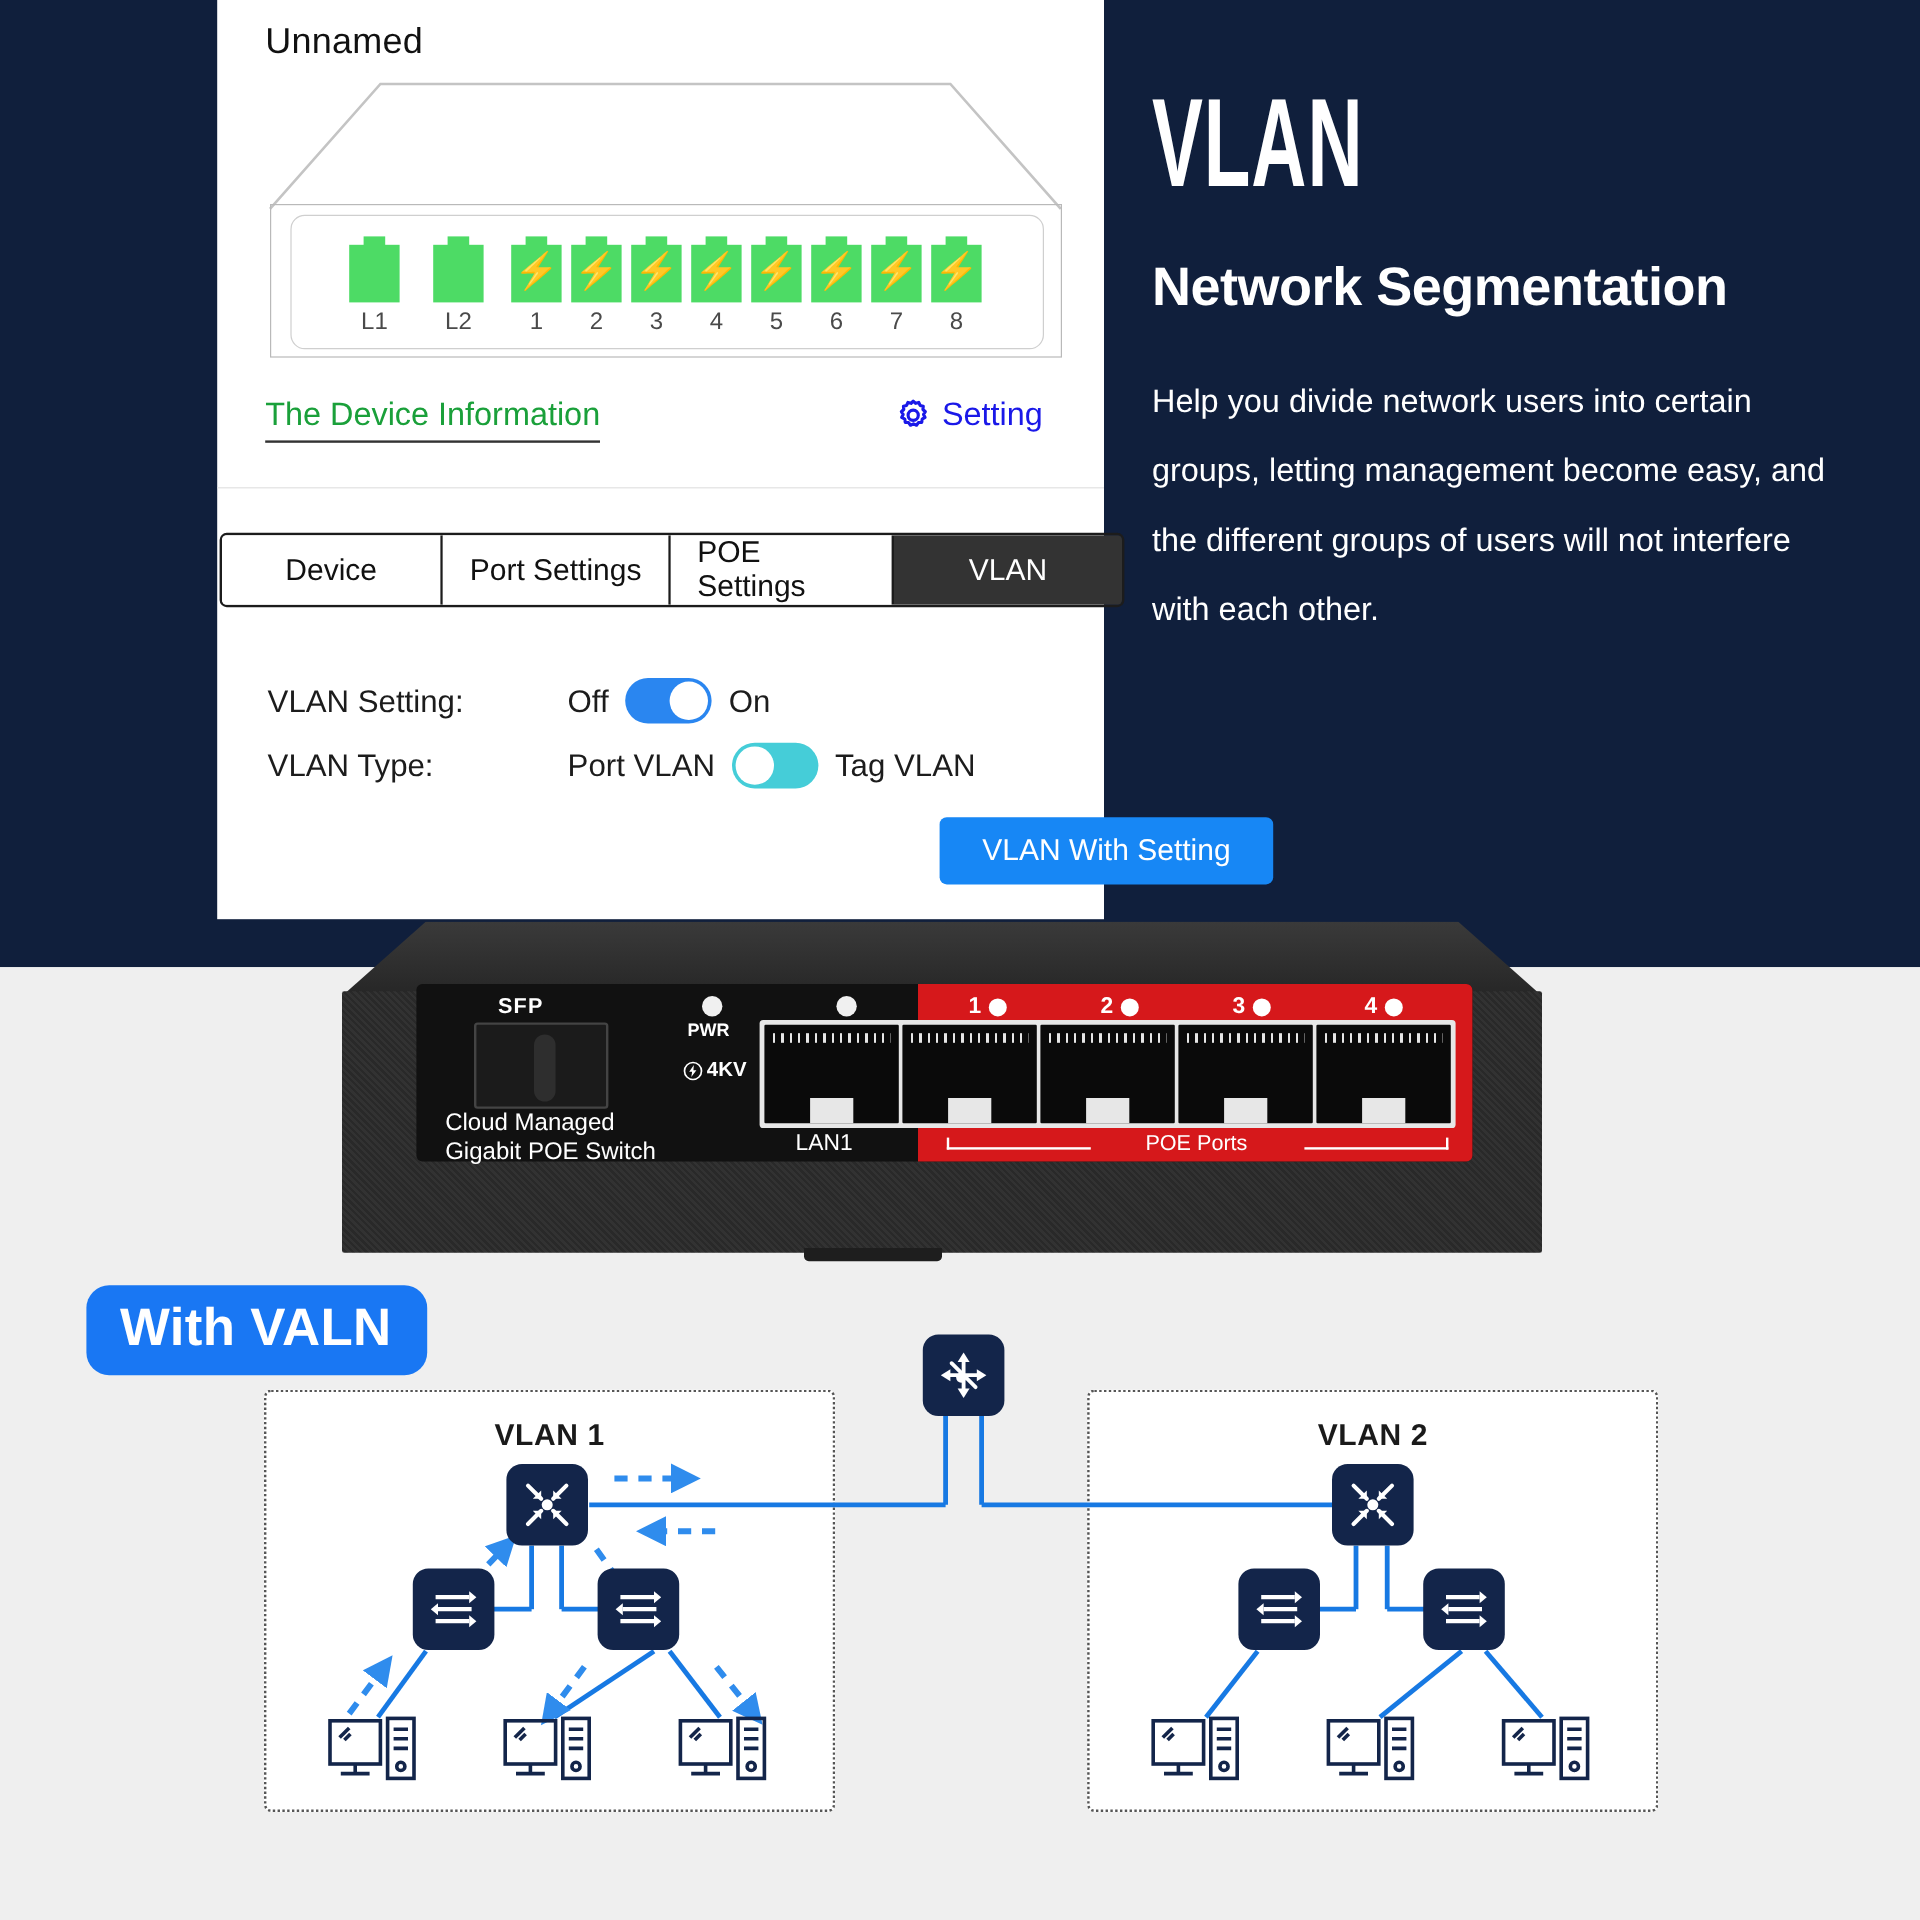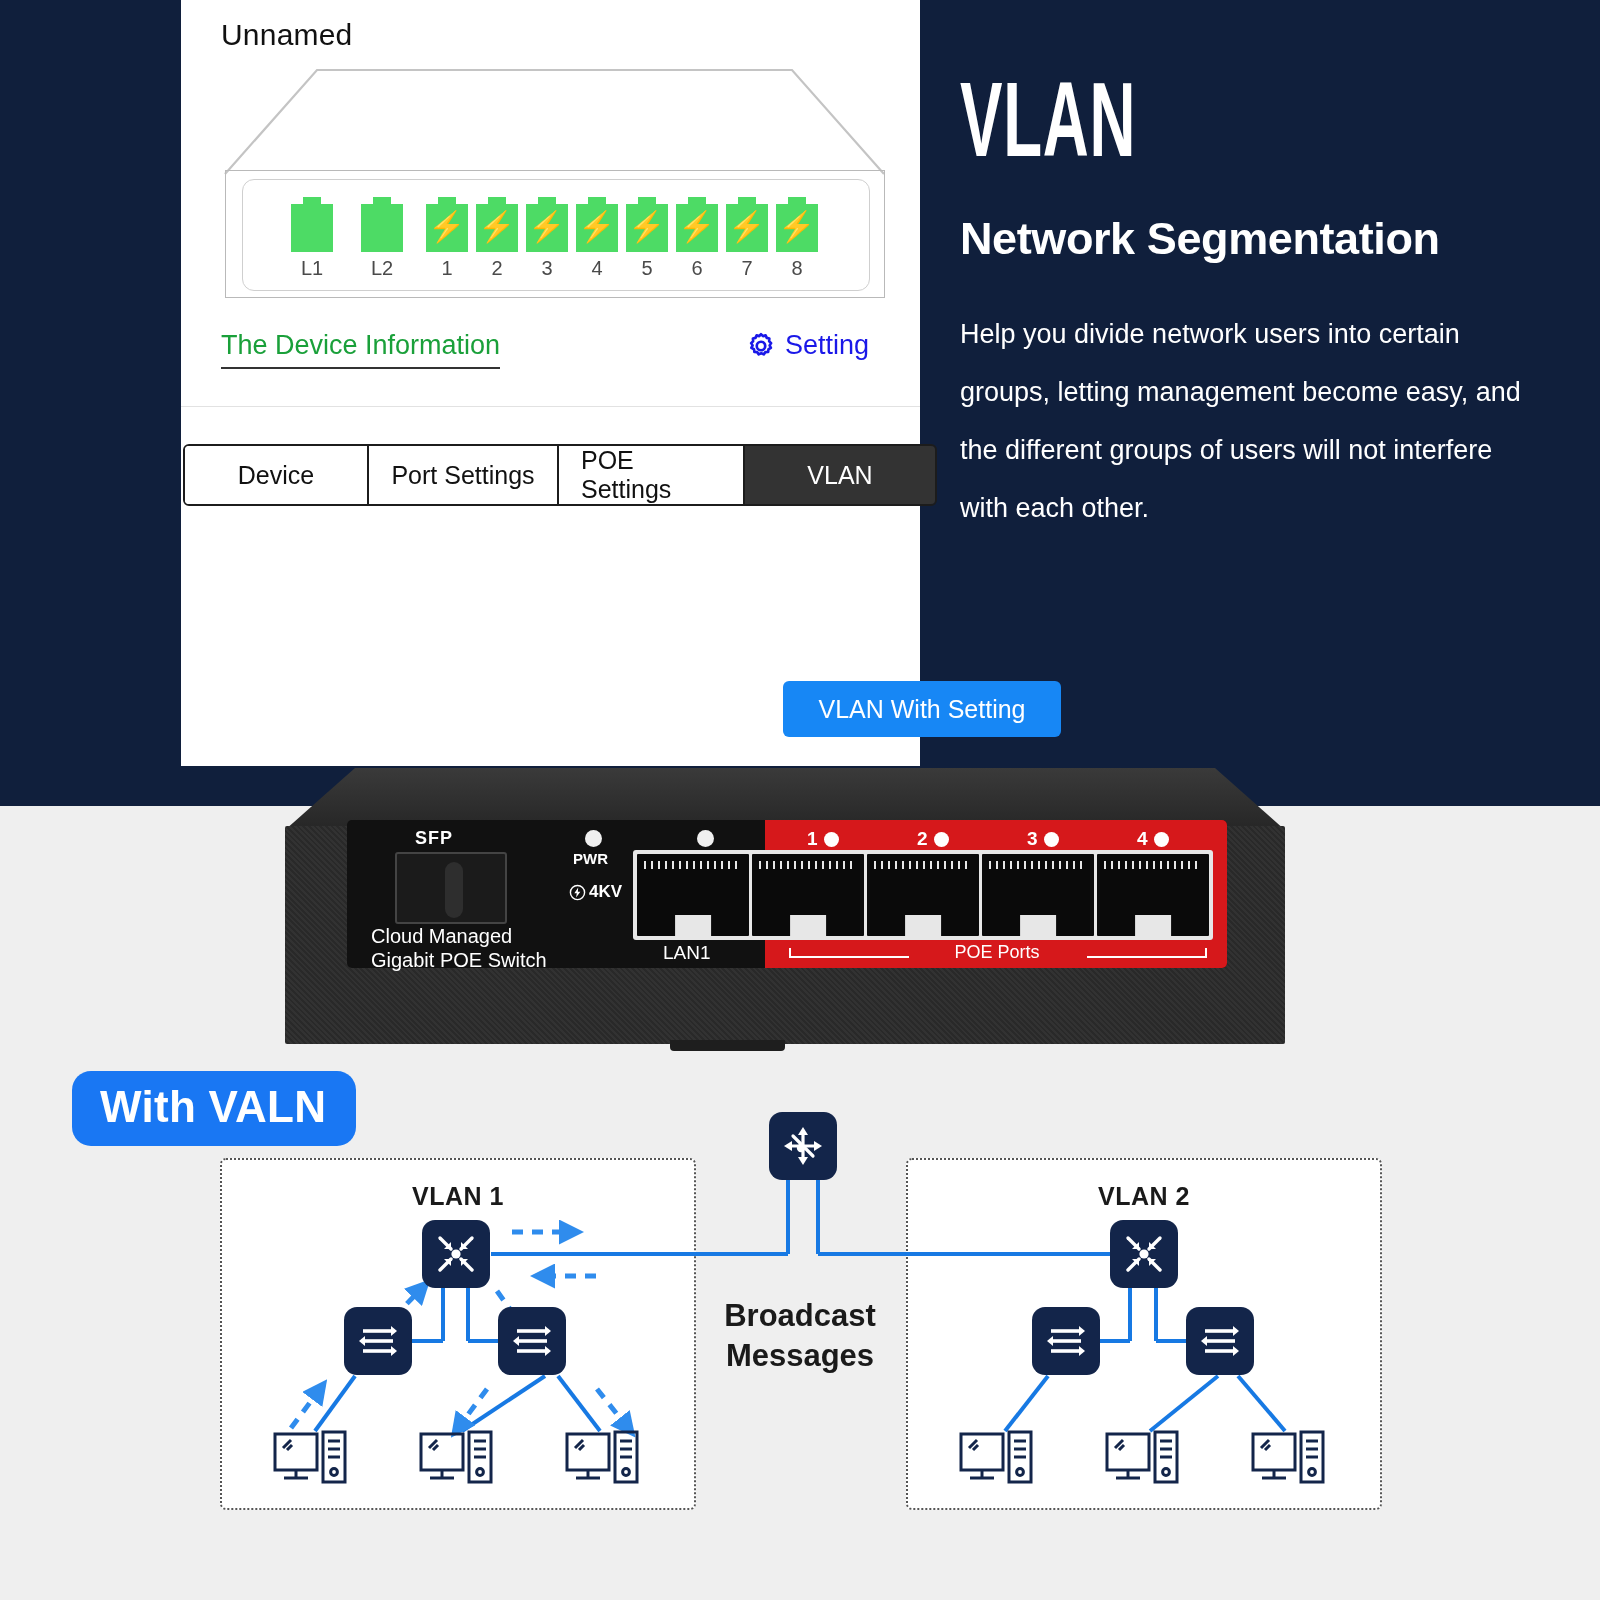--- a/index.html
+++ b/index.html
@@ -551,20 +551,38 @@
 
     <div id="panel-divider"></div>
 
     <div id="tabs">
       <div class="tab" style="width:184px">Device</div>
       <div class="tab" style="width:190px">Port Settings</div>
       <div class="tab" style="width:186px">POE Settings</div>
       <div class="tab active" style="width:190px">VLAN</div>
     </div>
 
+    <div id="vlan-form">
+      <div class="form-row">
+        <div class="form-label">VLAN Setting:</div>
+        <span class="opt-text">Off</span>
+        <div class="switch on">
+            <div class="knob"></div>
+          </div>
+        <span class="opt-text">On</span>
+      </div>
+      <div class="form-row">
+        <div class="form-label">VLAN Type:</div>
+        <span class="opt-text">Port VLAN</span>
+        <div class="switch type">
+            <div class="knob"></div>
+          </div>
+        <span class="opt-text">Tag VLAN</span>
+      </div>
+    </div>
 
     <button id="vlan-port-btn">VLAN With Setting</button>
   </div>
 
   <div id="promo">
     <div id="promo-title">VLAN</div>
     <div id="promo-subtitle">Network Segmentation</div>
     <div id="promo-body">Help you divide network users into certain groups, letting management become easy, and the different groups of users will not interfere with each other.</div>
   </div>
 </div>
@@ -886,15 +904,14 @@
           <line x1="56" y1="13" x2="68" y2="13"></line>
             <line x1="56" y1="21" x2="68" y2="21"></line>
             <line x1="56" y1="29" x2="68" y2="29"></line>
           <circle cx="62" cy="44" r="3.4"></circle>
           <line x1="11" y1="20" x2="19" y2="12"></line>
             <line x1="15" y1="22" x2="20" y2="17"></line>
         </g>
       </svg>
     </div>
 
-    <div id="broadcast-label">Broadcast Messages</div>
   </div>
 </div>
 
 </body></html>

